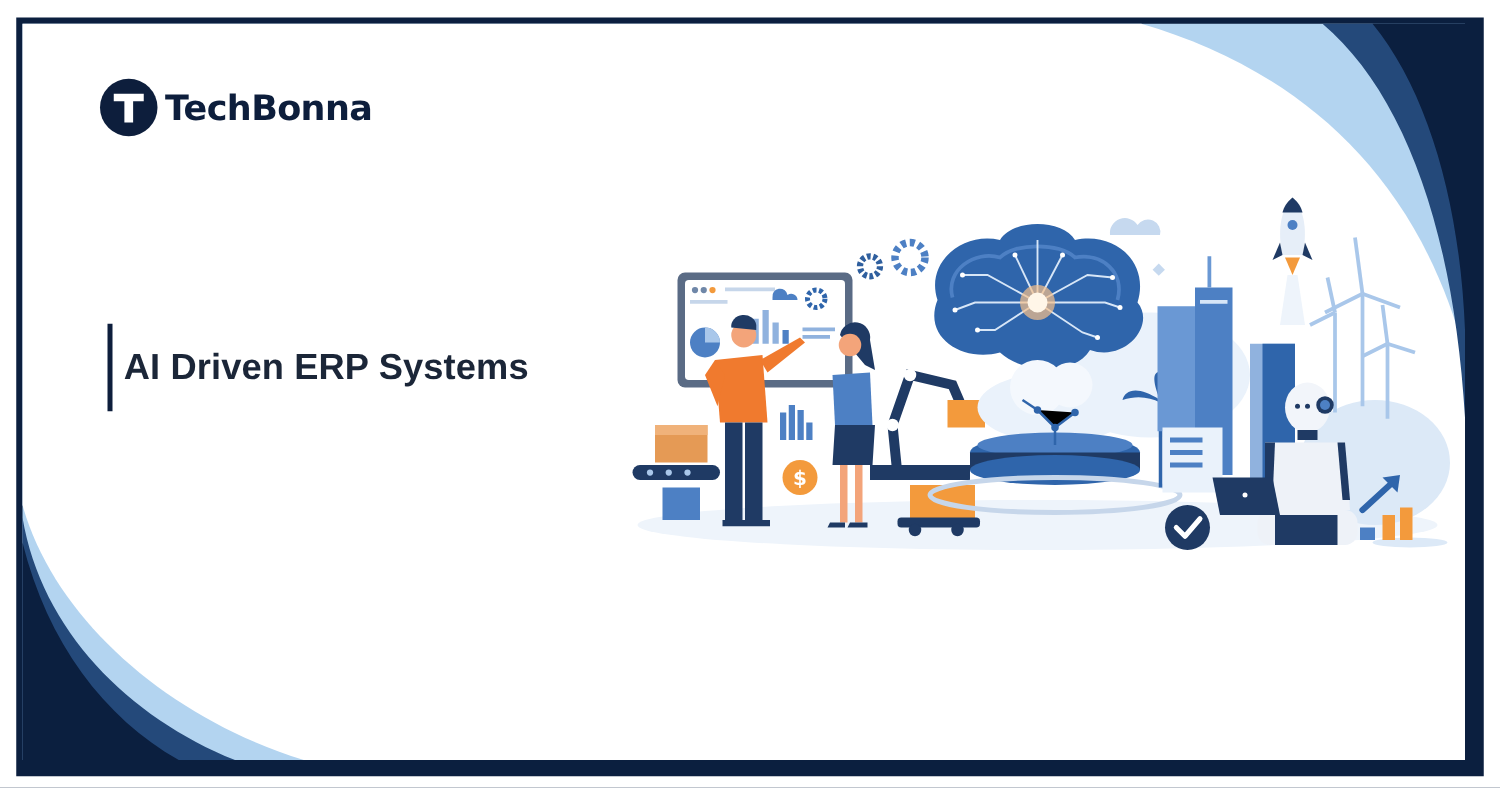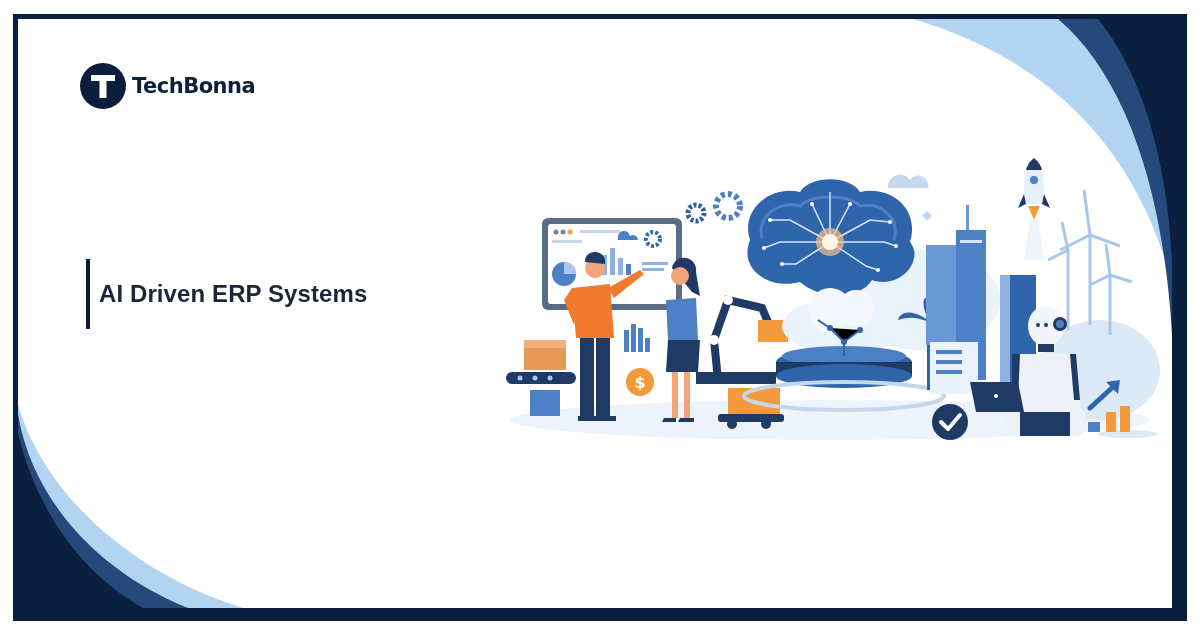--- a/index.html
+++ b/index.html
@@ -15,31 +15,31 @@
   .logo {
     position: absolute; left: 80px; top: 62px; height: 48px;
     display: flex; align-items: center; gap: 6px;
   }
   .logo-mark {
     width: 46px; height: 46px; border-radius: 50%; background: #0d1e3c;
     display: flex; align-items: center; justify-content: center;
   }
   .logo-text {
     font-family: "DejaVu Sans", sans-serif; font-weight: bold;
-    font-size: 21px; color: #0d1e3c; letter-spacing: -0.5px;
+    font-size: 28px; color: #0d1e3c; letter-spacing: -0.5px;
   }
 
   .title-wrap {
     position: absolute; left: 86px; top: 259px; height: 70px;
     display: flex; align-items: center;
   }
   .title-bar { width: 4px; height: 70px; background: #0d1e3c; }
   .title-text {
     margin-left: 9px; font-family: "Liberation Sans", sans-serif;
-    font-size: 24px; color: #1b2638; letter-spacing: 0.1px;
+    font-size: 29px; color: #1b2638; letter-spacing: 0.1px;
   }
 
   .illustration { position: absolute; left: 500px; top: 150px; width: 660px; height: 300px; }
 </style>
 </head>
 <body>
 
 <div class="frame">
   <svg class="bands" width="1174" height="607" viewBox="0 0 1174 607">
 

